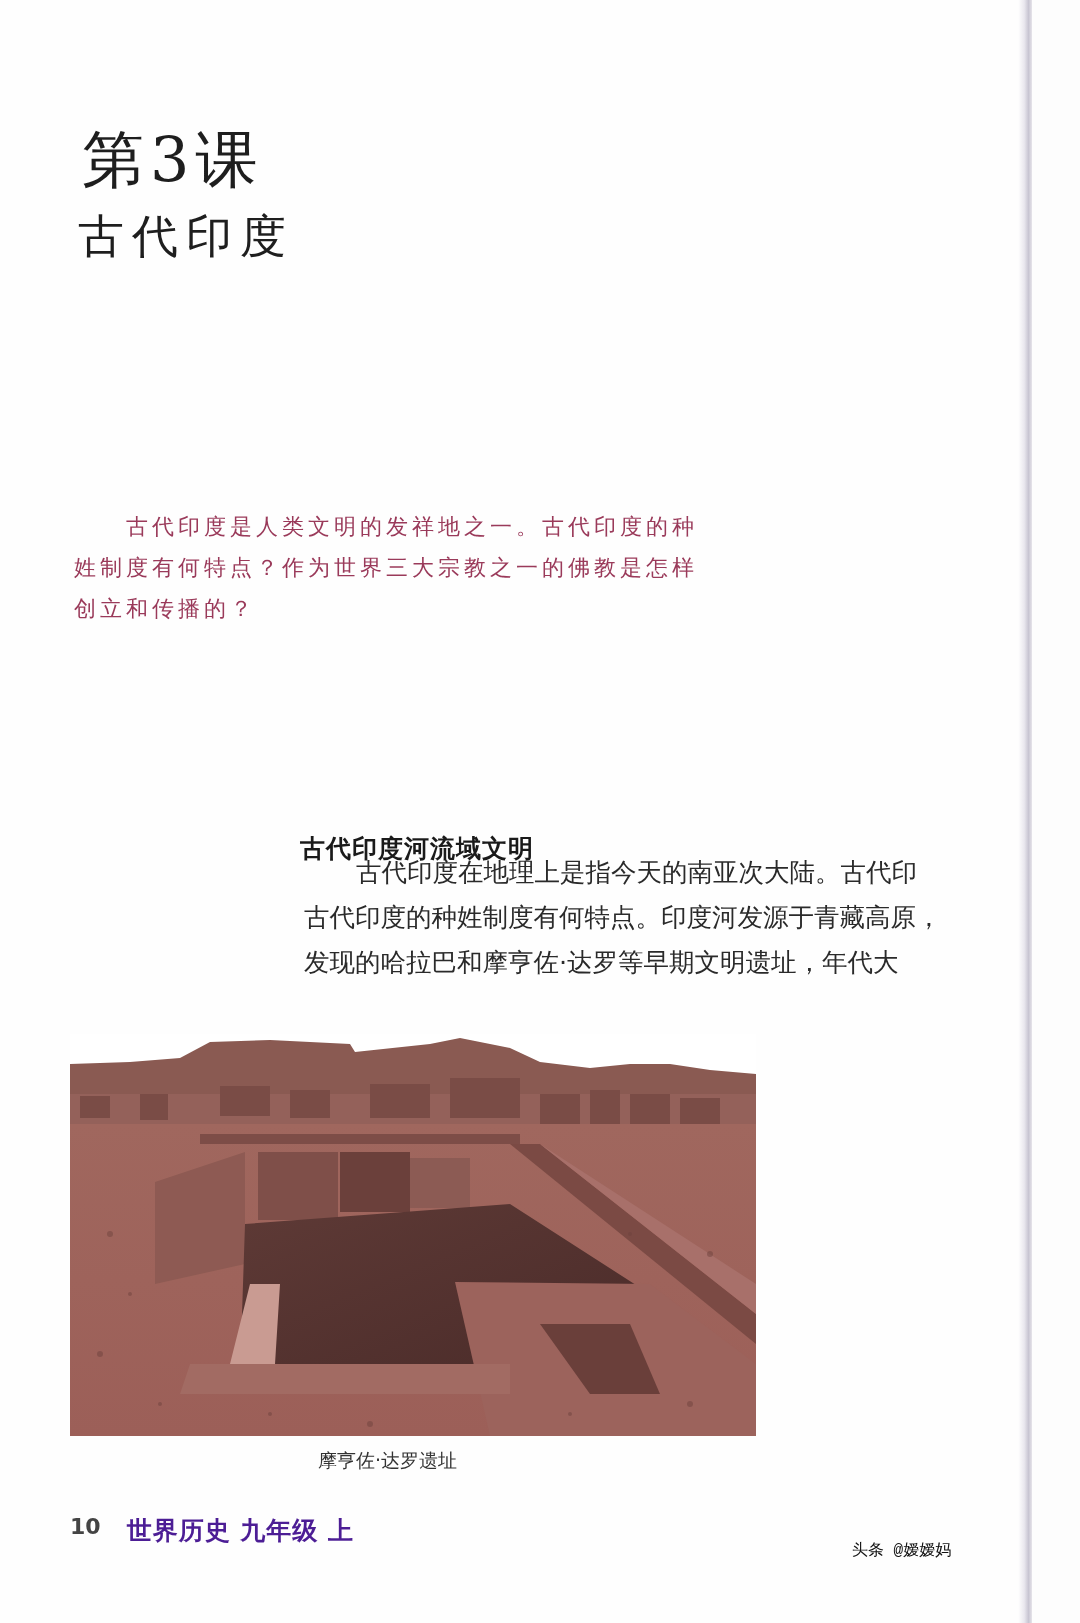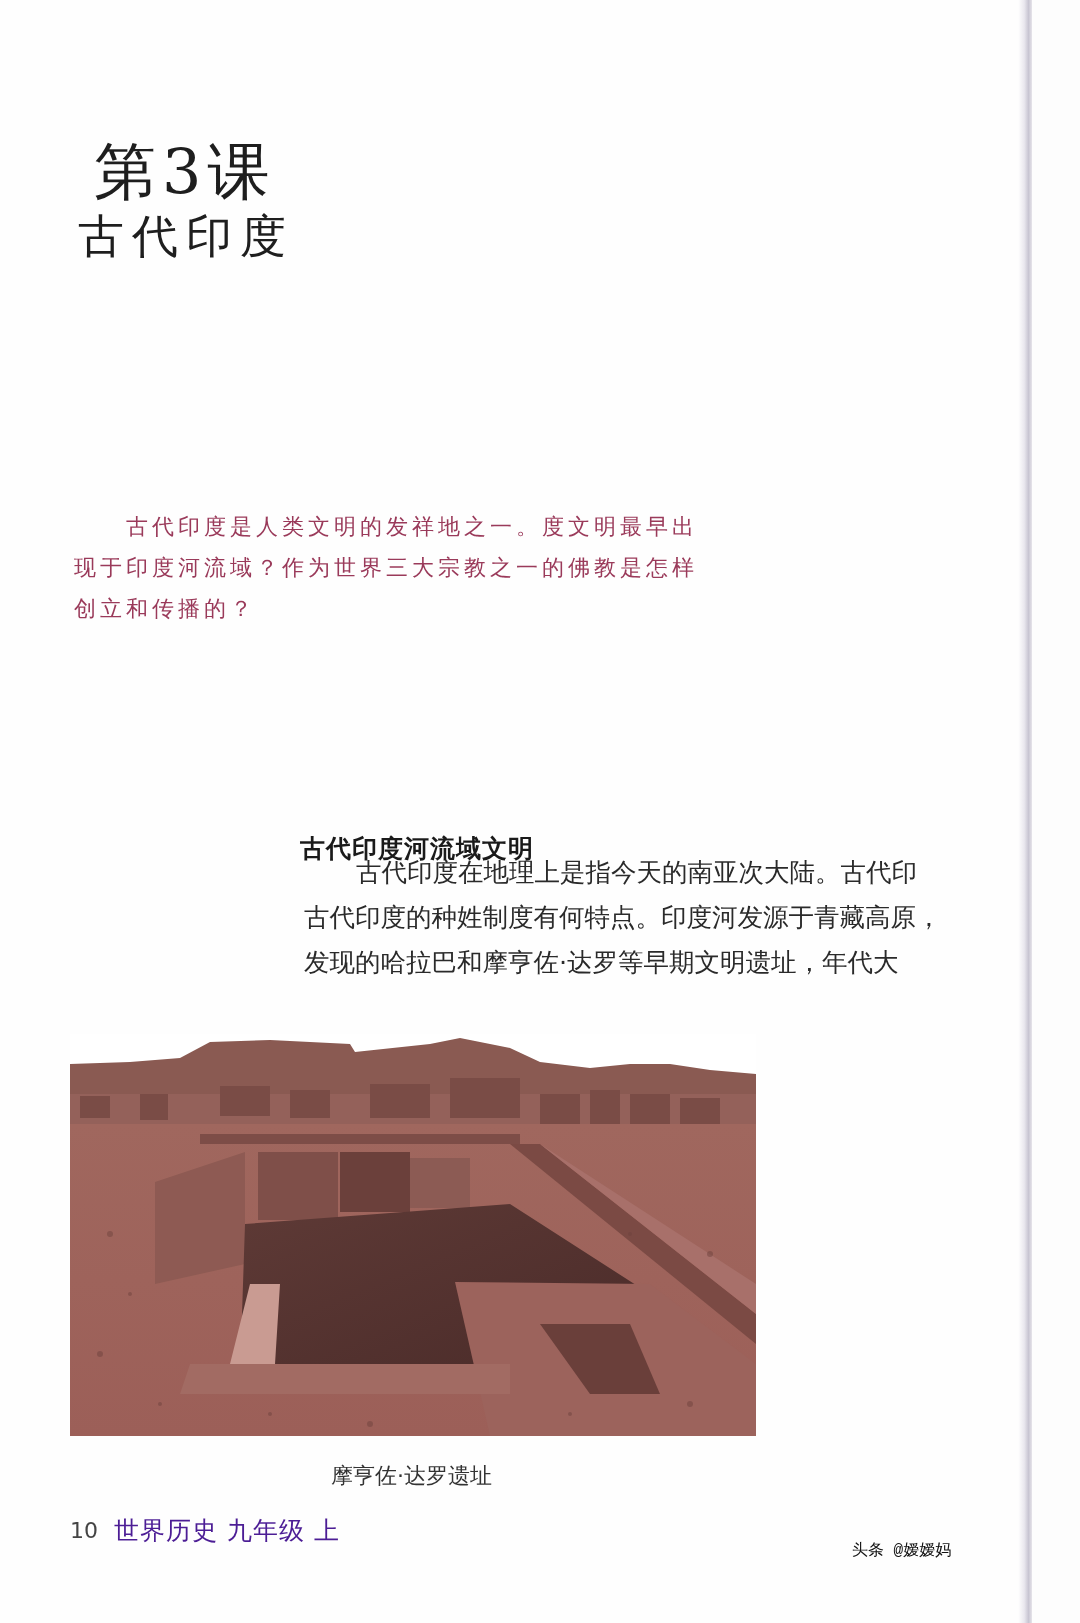--- a/index.html
+++ b/index.html
@@ -41,21 +41,21 @@
 
     .lesson-number {
       position: absolute;
       left: 78px;
       top: 120px;
       font-size: 62px;
       font-weight: normal;
       letter-spacing: 6px;
       color: #1e1e1e;
       line-height: 72px;
-      margin: 16px;
+      margin: 4px;
     }
     .lesson-title {
       position: absolute;
       left: 78px;
       top: 200px;
       font-size: 46px;
       font-weight: normal;
       letter-spacing: 8px;
       color: #1e1e1e;
       line-height: 72px;
@@ -114,32 +114,33 @@
       height: 402px;
       overflow: hidden;
     }
     .photo svg { display: block; }
 
     .caption {
       position: absolute;
       left: 318px;
       top: 1448px;
       font-family: "DejaVu Sans", "Liberation Sans", sans-serif;
-      font-size: 22px;
+      font-size: 19px;
       color: #333;
-      margin: 13px;
+      margin: 0;
     }
 
     .footer {
       position: absolute;
       left: 70px;
       top: 1514px;
       display: flex;
-      align-items: center;
-      gap: 16px;
+      align-items: flex-start;
+      gap: 26px;
+      font-weight: bold;
     }
     .page-number {
       font-family: "DejaVu Sans", "Liberation Sans", sans-serif;
       font-size: 22px;
       color: #444;
     }
     .book-title {
       font-family: "DejaVu Serif", "Liberation Serif", serif;
       font-size: 25px;
       color: #4c1d95;
@@ -161,21 +162,21 @@
 <body>
 
 <div class="page">
 
   <div class="fold-shadow"></div>
   <div class="fold-outside"></div>
 
   <h1 class="lesson-number">第3课</h1>
   <h1 class="lesson-title">古代印度</h1>
 
-  <p class="intro">古代印度是人类文明的发祥地之一。度文明最早出现于印度河流域？作为世界三大宗教之一的佛教是怎样创立和传播的？</p>
+  <p class="intro">古代印度是人类文明的发祥地之一。古代印度的种姓制度有何特点？作为世界三大宗教之一的佛教是怎样创立和传播的？</p>
 
   <h2 class="section-heading">古代印度河流域文明</h2>
 
   <div class="body-text">
     <span class="body-line indent">古代印度在地理上是指今天的南亚次大陆。古代印</span>
     <span class="body-line">古代印度的种姓制度有何特点。印度河发源于青藏高原，</span>
     <span class="body-line">发现的哈拉巴和摩亨佐·达罗等早期文明遗址，年代大</span>
   </div>
 
   <div class="photo">

